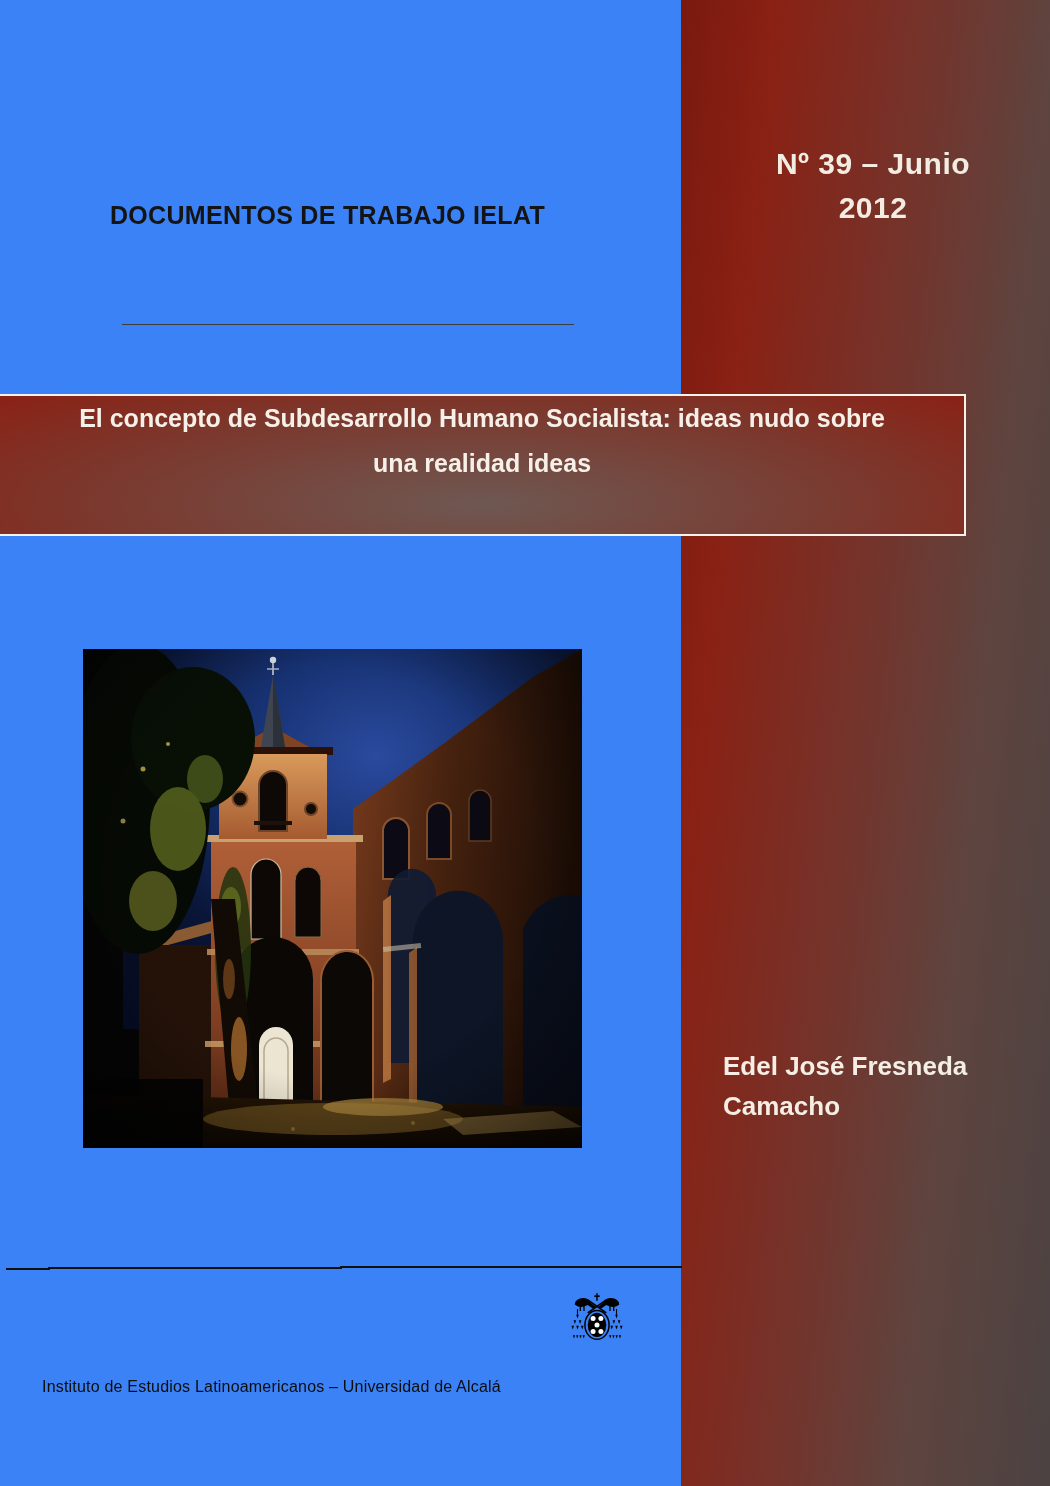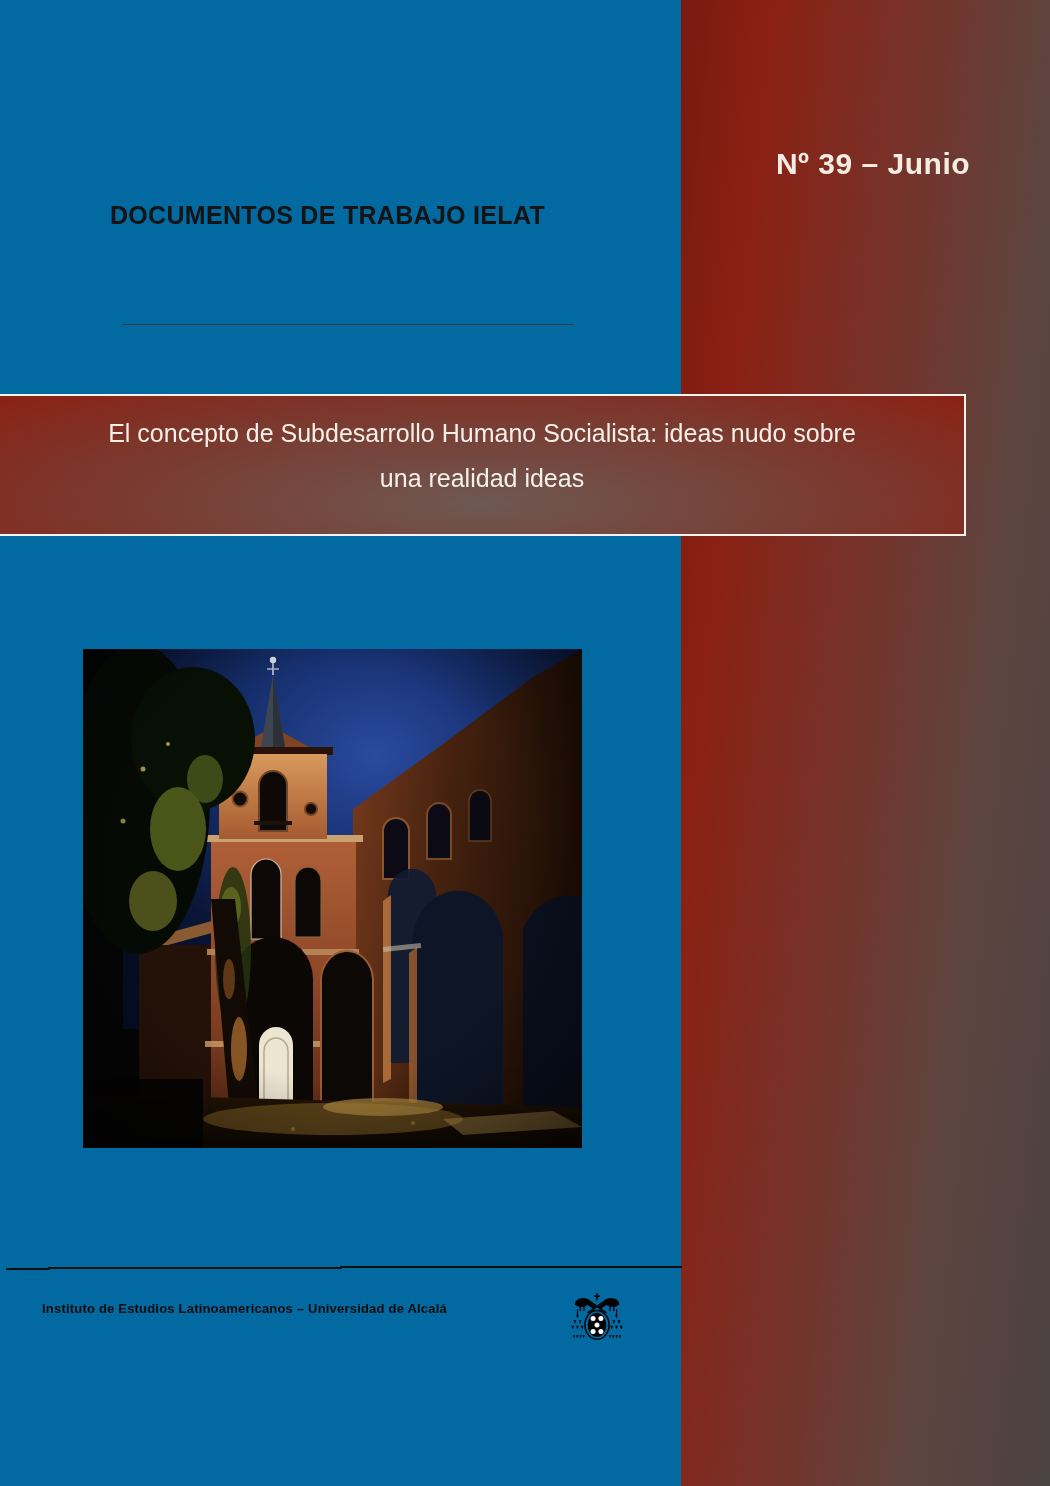--- a/index.html
+++ b/index.html
@@ -1,19 +1,19 @@
 <!DOCTYPE html>
 <html><head>
 <meta charset="utf-8">
 <style>
   * { margin:0; padding:0; box-sizing:border-box; }
   html,body { background:#ffffff; }
   body { width:1050px; height:1486px; font-family:"Liberation Sans", sans-serif; position:relative; overflow:hidden; }
 
-  .page { position:relative; width:1050px; height:1486px; background:#0369a1; }
+  .page { position:relative; width:1050px; height:1486px; background:#3b82f6; }
 
   
   .side-panel {
     position:absolute; left:681px; top:0; width:369px; height:1486px;
     background: linear-gradient(96deg, #7a190e 0%, #8a2114 18%, #763229 45%, #5e443f 72%, #4b4242 100%);
   }
 
   
   .issue {
     position:absolute; left:700px; top:142px; width:346px;
@@ -35,58 +35,59 @@
   }
 
   
   .banner {
     position:absolute; left:0; top:394px; width:966px; height:142px;
     background: radial-gradient(100% 170% at 50% 78%, #6e5852 0%, #7c372c 42%, #8e1c10 74%, #931f12 100%);
     border-top:2px solid #f7f3ec; border-right:2px solid #f7f3ec; border-bottom:2px solid #f7f3ec;
     display:flex; justify-content:center;
   }
   .banner-title {
-    margin-top:15px; width:930px; text-align:center;
-    color:#f6f0e8; font-weight:normal; font-size:25px; line-height:1.8;
+    width:930px; text-align:center;
+    color:#f6f0e8; font-weight:bold; font-size:25px; line-height:1.8;
   }
   .banner-title span { display:block; }
 
   
   .photo { position:absolute; left:83px; top:649px; width:499px; height:499px; }
   .photo svg { display:block; width:499px; height:499px; }
 
   
   .author {
     position:absolute; left:723px; top:1046px; width:300px;
     color:#f4eee4; font-weight:bold; font-size:26px; line-height:1.55;
   }
 
   
   .rule-seg { position:absolute; height:2px; background:#101010; }
   .rule-seg.s1 { left:6px;   top:1268px; width:44px;  }
   .rule-seg.s2 { left:48px;  top:1267px; width:294px; }
   .rule-seg.s3 { left:340px; top:1266px; width:342px; }
 
   .footer-text {
-    position:absolute; left:42px; top:1301px;
-    color:#0d0d0d; font-weight:bold; font-size:13px; letter-spacing:0.2px;
+    position:absolute; left:42px; top:1378px;
+    color:#0d0d0d; font-weight:normal; font-size:16px; letter-spacing:0.2px;
   }
 
   .crest { position:absolute; left:571px; top:1290px; width:52px; height:55px; }
   .crest svg { display:block; width:52px; height:55px; }
 </style>
 </head>
 <body>
 
 <div class="page">
 
   <div class="side-panel"></div>
 
   <div class="issue">
     <span>Nº 39 – Junio</span>
+    <span>2012</span>
   </div>
 
   <div class="series-title">DOCUMENTOS DE TRABAJO IELAT</div>
 
   <div class="rule-top"></div>
 
   <div class="banner">
     <div class="banner-title">
       <span>El concepto de Subdesarrollo Humano Socialista: ideas nudo sobre</span>
       <span>una realidad ideas</span>
@@ -195,20 +196,21 @@
       <ellipse cx="300" cy="458" rx="60" ry="9" fill="#b08a40" opacity="0.7"></ellipse>
       <polygon points="360,470 470,462 499,478 380,486" fill="#caa45c" opacity="0.45"></polygon>
       <circle cx="210" cy="480" r="2" fill="#8a6a28"></circle>
       <circle cx="330" cy="474" r="2" fill="#8a6a28"></circle>
       <rect x="0" y="430" width="120" height="70" fill="#030303" opacity="0.9"></rect>
 
       <rect x="0" y="0" width="499" height="499" fill="url(#vign)"></rect>
     </svg>
   </div>
 
+  <div class="author">Edel José Fresneda Camacho</div>
 
   <div class="rule-seg s1"></div>
   <div class="rule-seg s2"></div>
   <div class="rule-seg s3"></div>
 
   <div class="footer-text">Instituto de Estudios Latinoamericanos – Universidad de Alcalá</div>
 
   <div class="crest">
     <svg viewBox="0 0 56 58">
 

